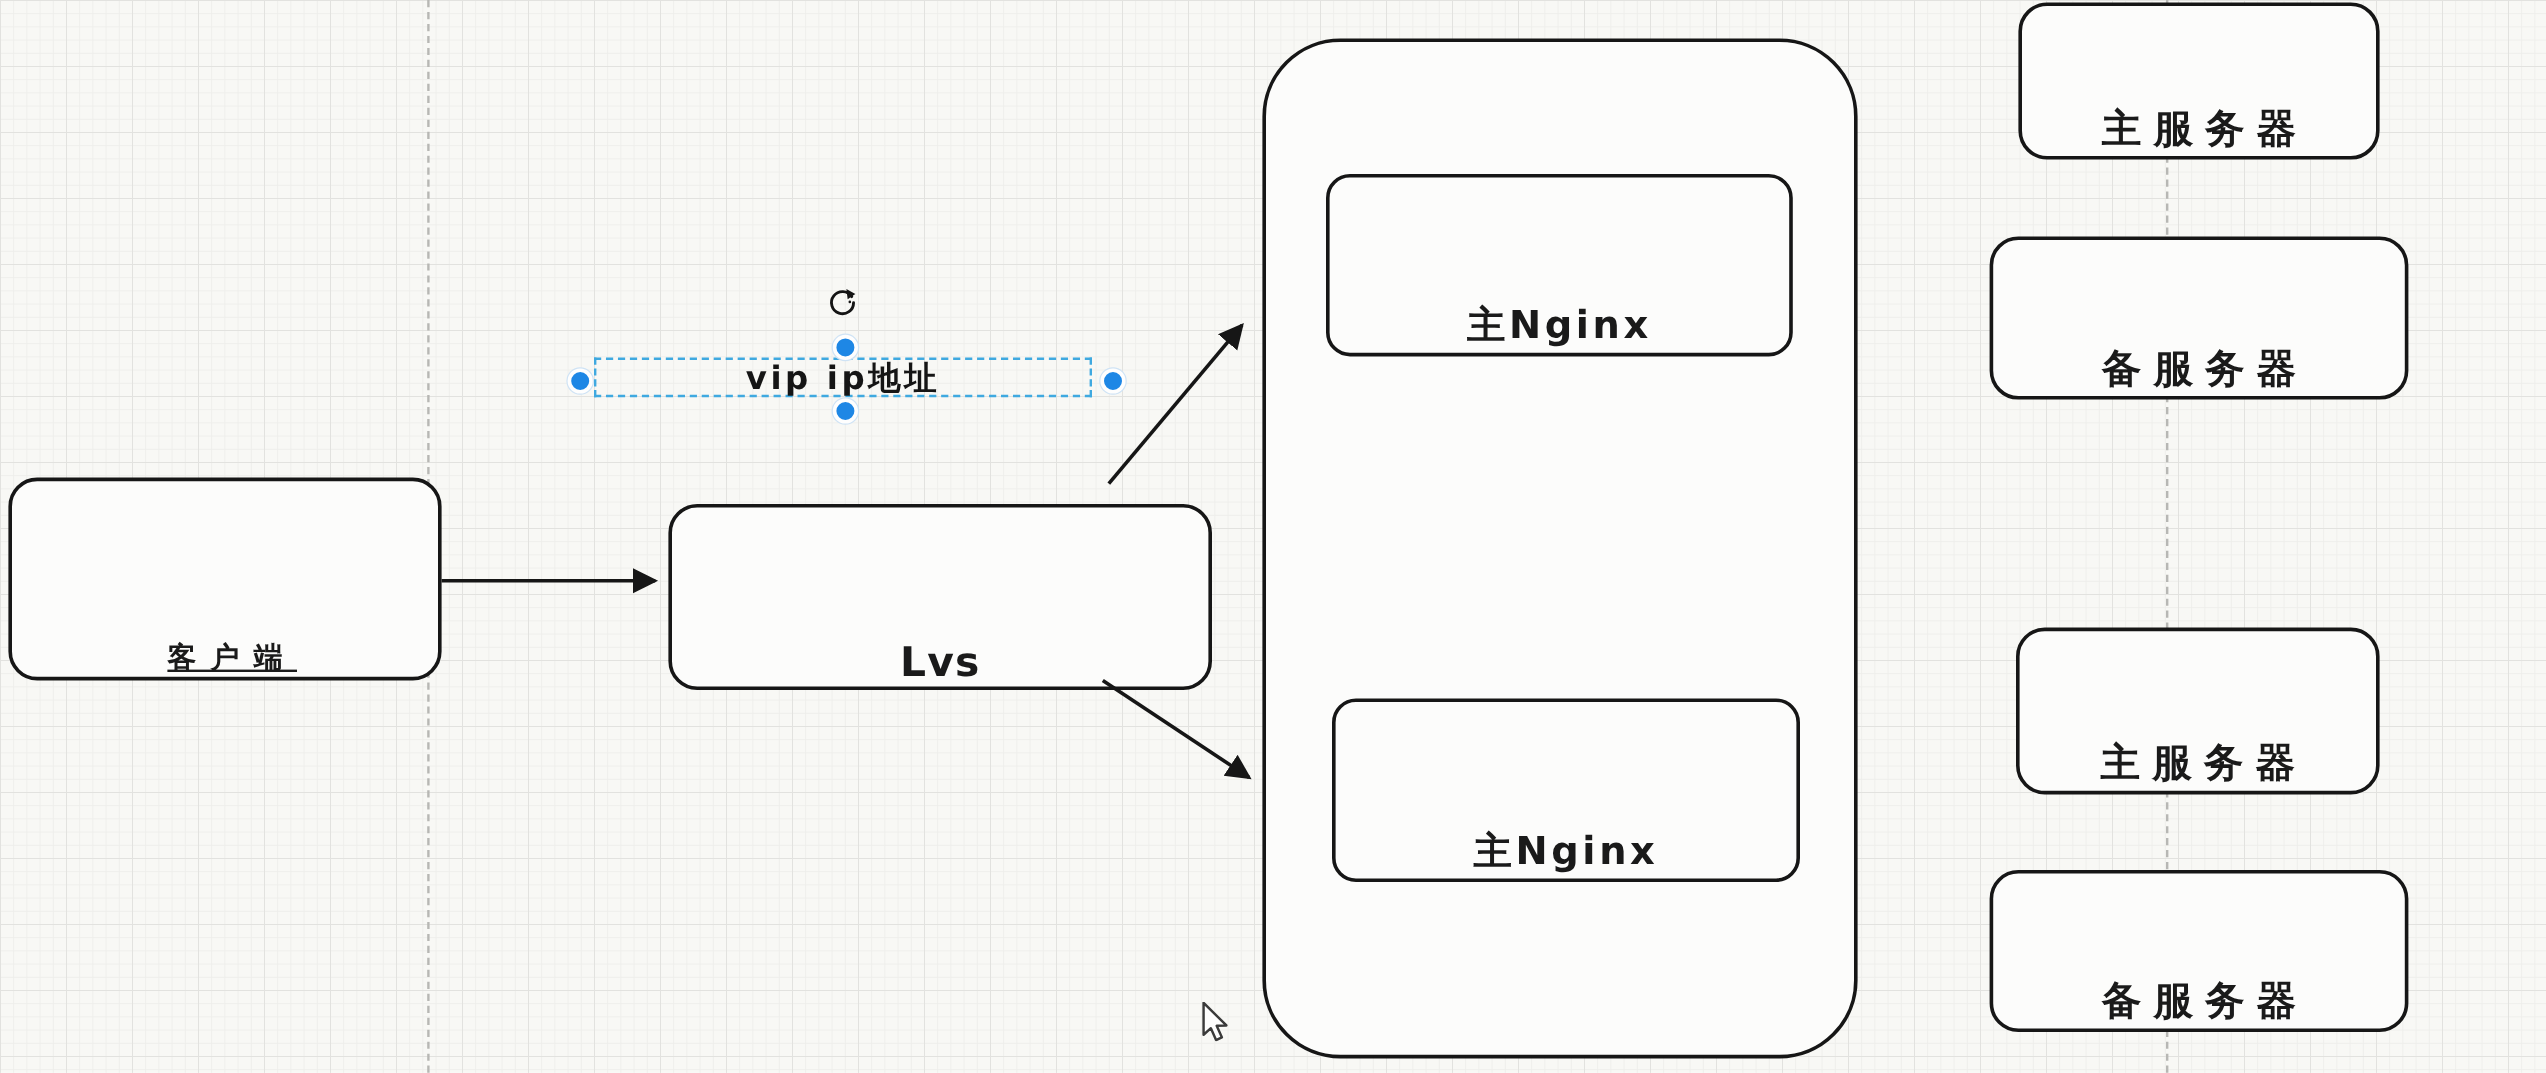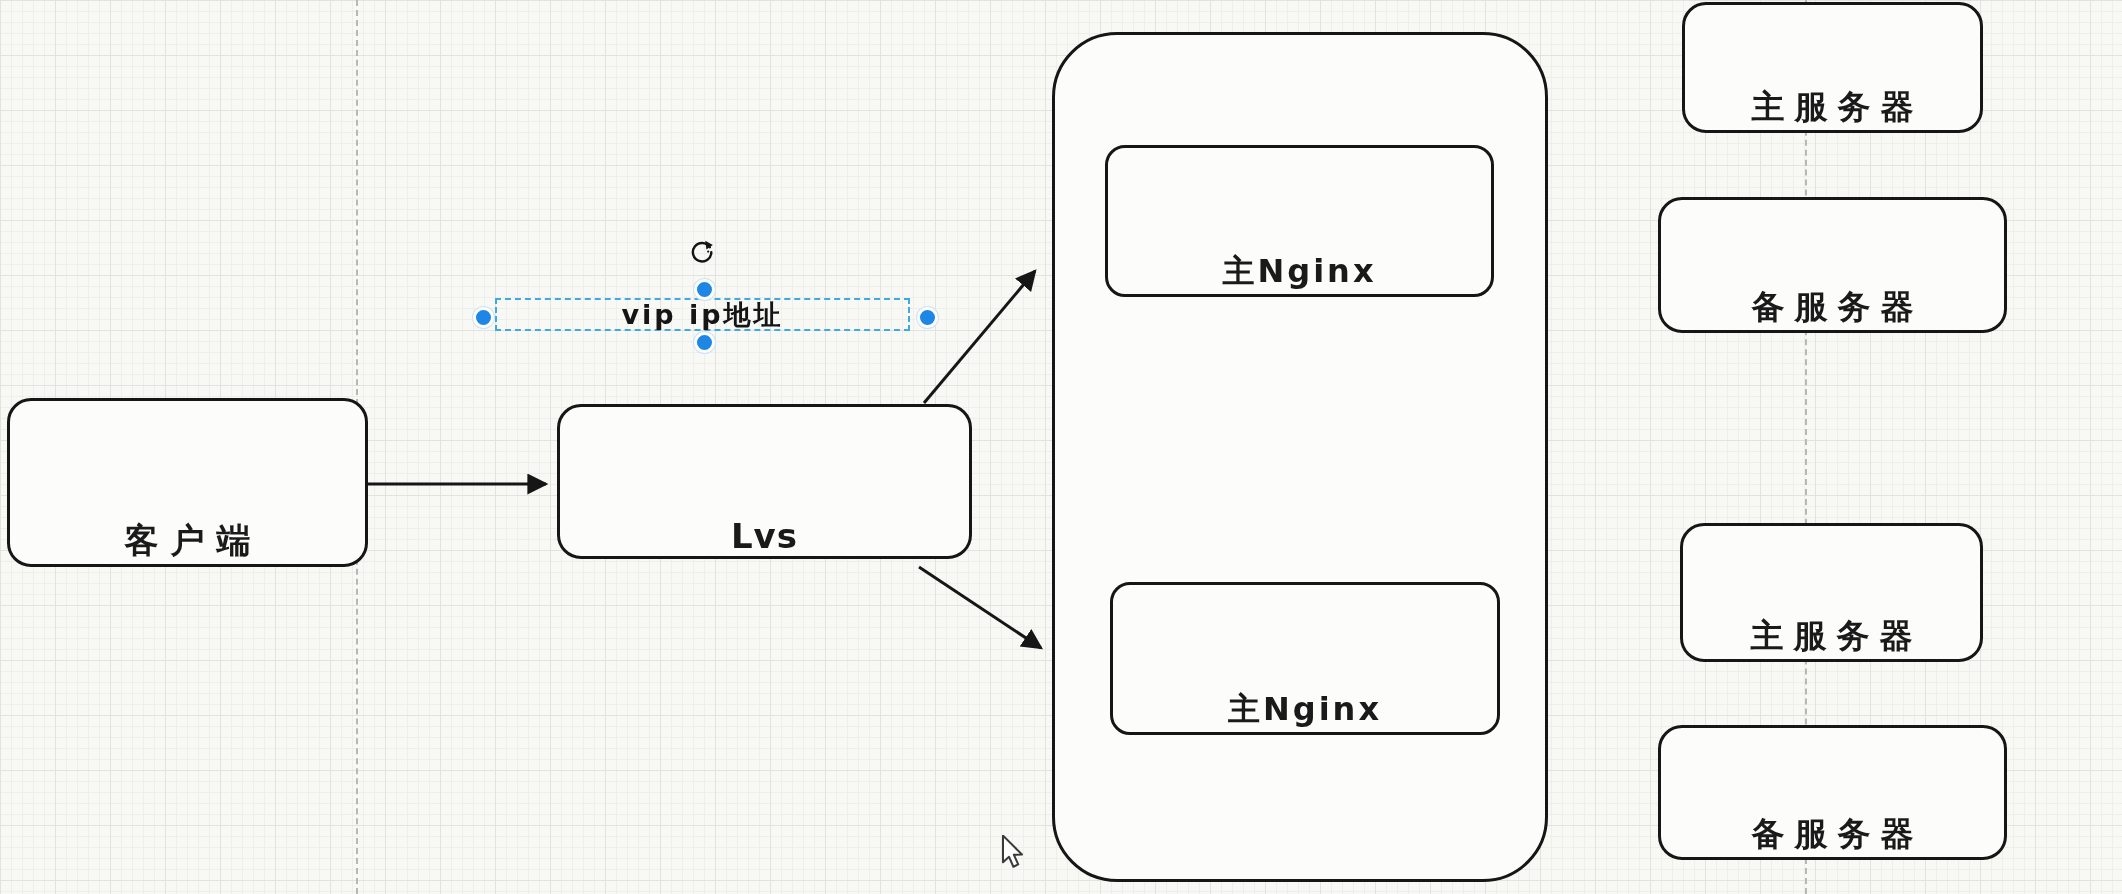--- a/index.html
+++ b/index.html
@@ -23,21 +23,21 @@
   }
   .node{
     position:absolute;background:#fcfcfb;border:3px solid #161616;
     display:flex;align-items:flex-end;justify-content:center;
     color:#1a1a1a;z-index:2;box-sizing:border-box;
   }
   .node .lbl{font-weight:bold;white-space:nowrap;}
   .rounded{border-radius:24px;}
   .group{border-radius:65px;z-index:2;}
   .inner{border-radius:20px;z-index:3;}
-  .cjk{letter-spacing:12px;padding-left:12px;font-size:34px;}
+  .cjk{letter-spacing:12px;padding-left:12px;font-size:24px;text-decoration:underline;}
   .cjk-sm{letter-spacing:10px;padding-left:10px;font-size:33px;}
   .latin{font-size:34px;letter-spacing:1px;}
   .mixed{font-size:32px;letter-spacing:3px;}
   .edges{position:absolute;left:0;top:0;z-index:4;}
   .edges line{stroke:#161616;stroke-width:3;}
   
   .sel-box{
     position:absolute;left:495px;top:298px;width:415px;height:33px;
     border:2px dashed #3fa9e0;box-sizing:border-box;z-index:5;
     display:flex;align-items:center;justify-content:center;
@@ -56,21 +56,21 @@
 
 <div class="canvas">
 
   <div class="page-guide" style="left:356px"></div>
   <div class="page-guide" style="left:1805px"></div>
 
   <div class="node rounded" style="left:7px;top:398px;width:361px;height:169px">
     <span class="lbl cjk">客户端</span>
   </div>
 
-  <div class="node rounded" style="left:557px;top:404px;width:415px;height:155px">
+  <div class="node rounded" style="left:557px;top:420px;width:453px;height:155px">
     <span class="lbl latin">Lvs</span>
   </div>
 
   <div class="node group" style="left:1052px;top:32px;width:496px;height:850px"></div>
 
   <div class="node inner" style="left:1105px;top:145px;width:389px;height:152px">
     <span class="lbl mixed">主Nginx</span>
   </div>
 
   <div class="node inner" style="left:1110px;top:582px;width:390px;height:153px">

